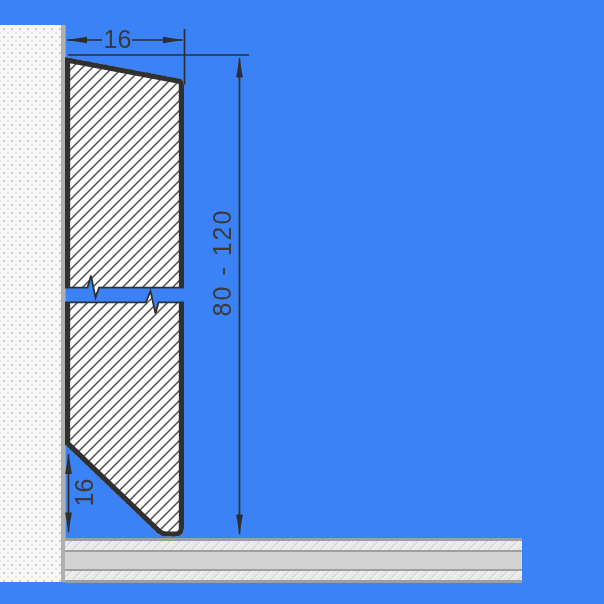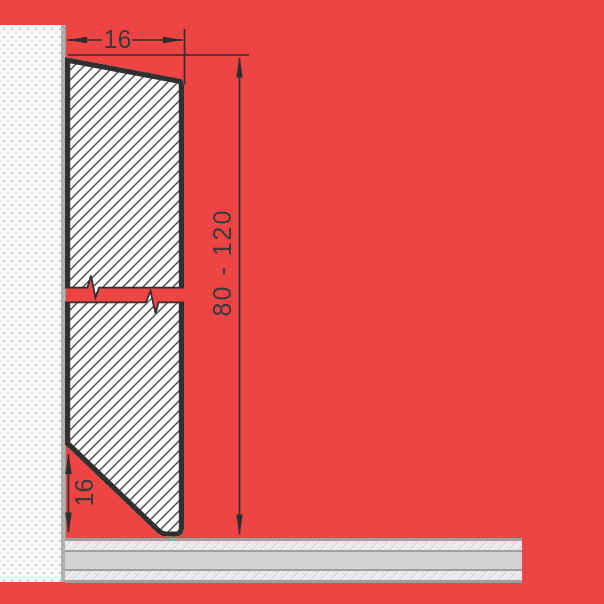--- a/index.html
+++ b/index.html
@@ -1,17 +1,17 @@
 <!DOCTYPE html>
 <html><head>
 <meta charset="utf-8">
 <style>
   html,body{margin:0;padding:0;background:#ffffff;}
   #canvas{
-    position:relative;width:604px;height:604px;background:#ef4444;overflow:hidden;
+    position:relative;width:604px;height:604px;background:#3b82f6;overflow:hidden;
     font-family:"Liberation Sans",sans-serif;
   }
   .abs{position:absolute;}
   
   #wall{
     left:0;top:25px;width:61px;height:557px;
     background-color:#f8f8f8;
     background-image:
       radial-gradient(#cccccc 0.8px, transparent 1px),
       radial-gradient(#e2e2e2 0.8px, transparent 1px);

